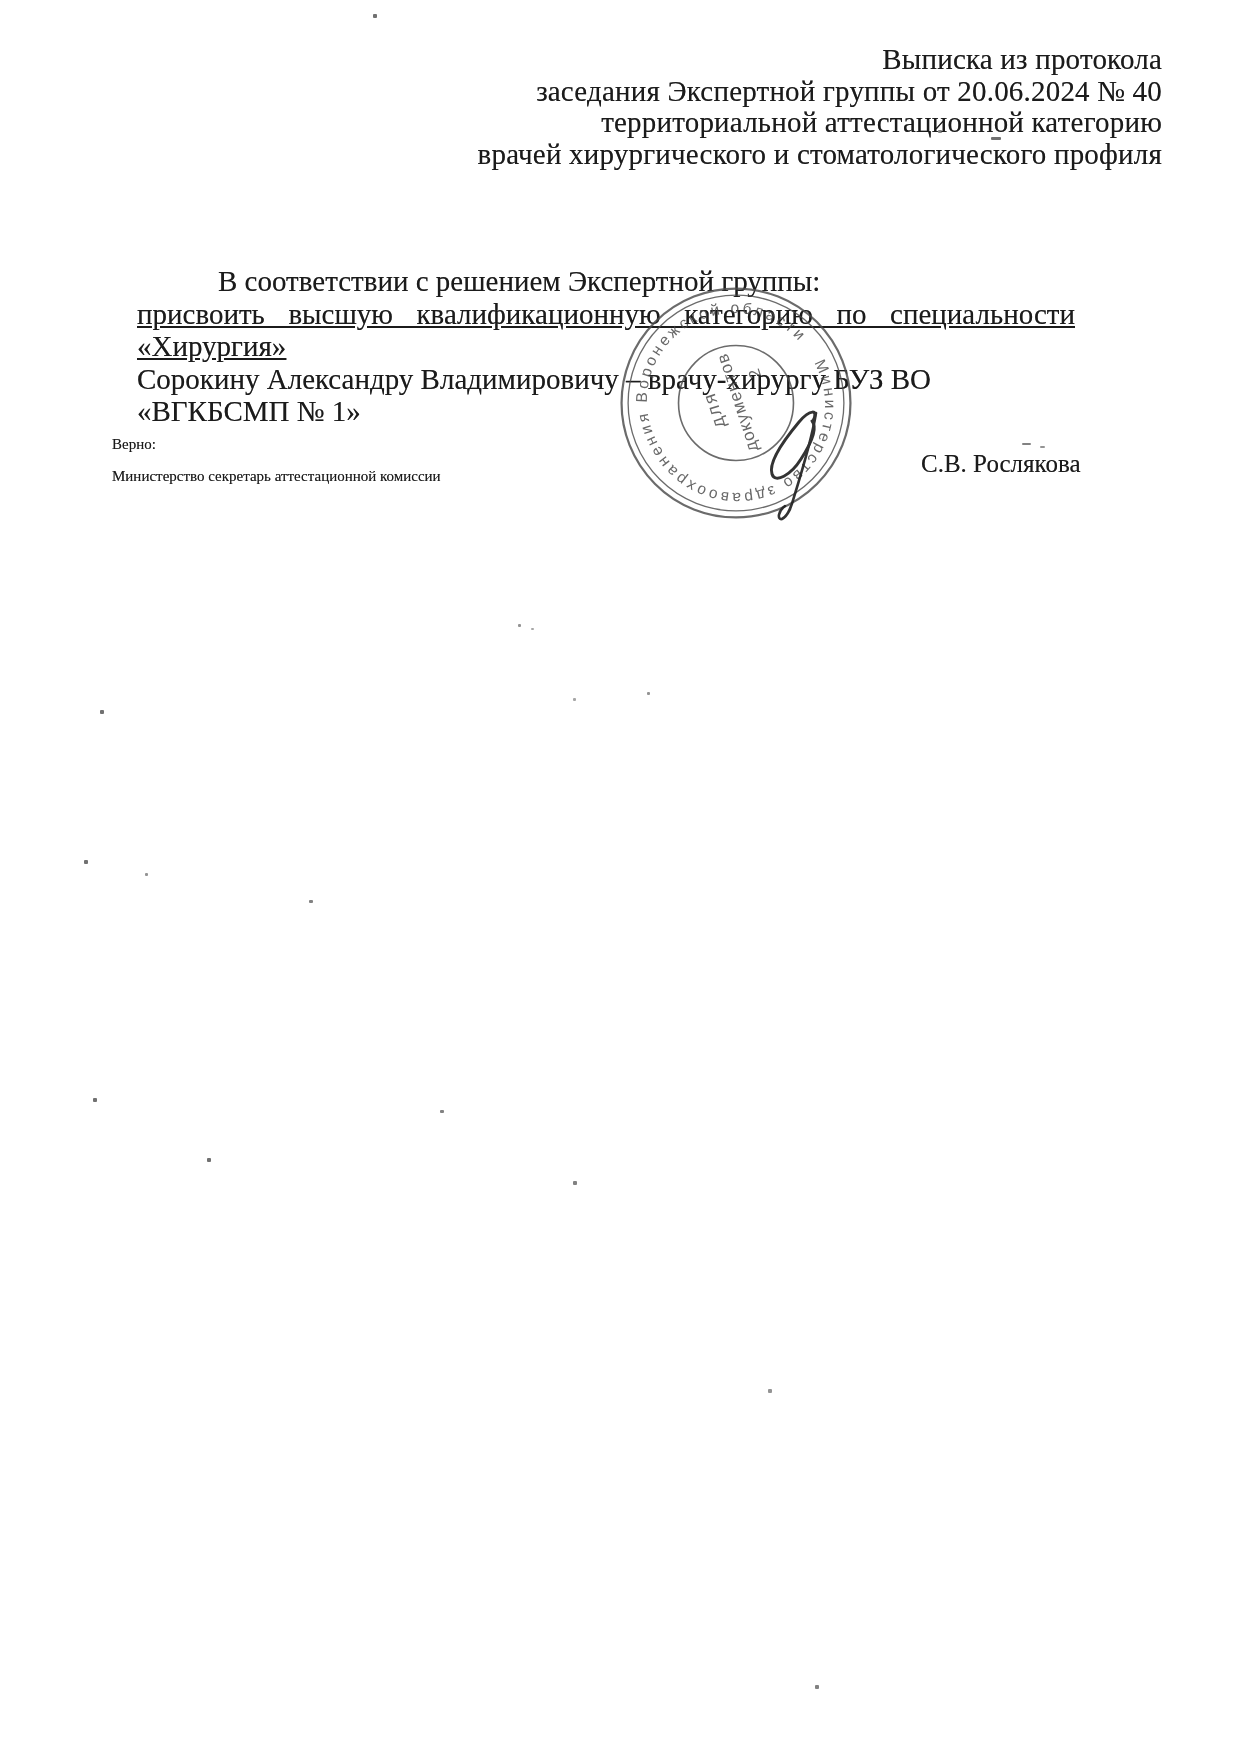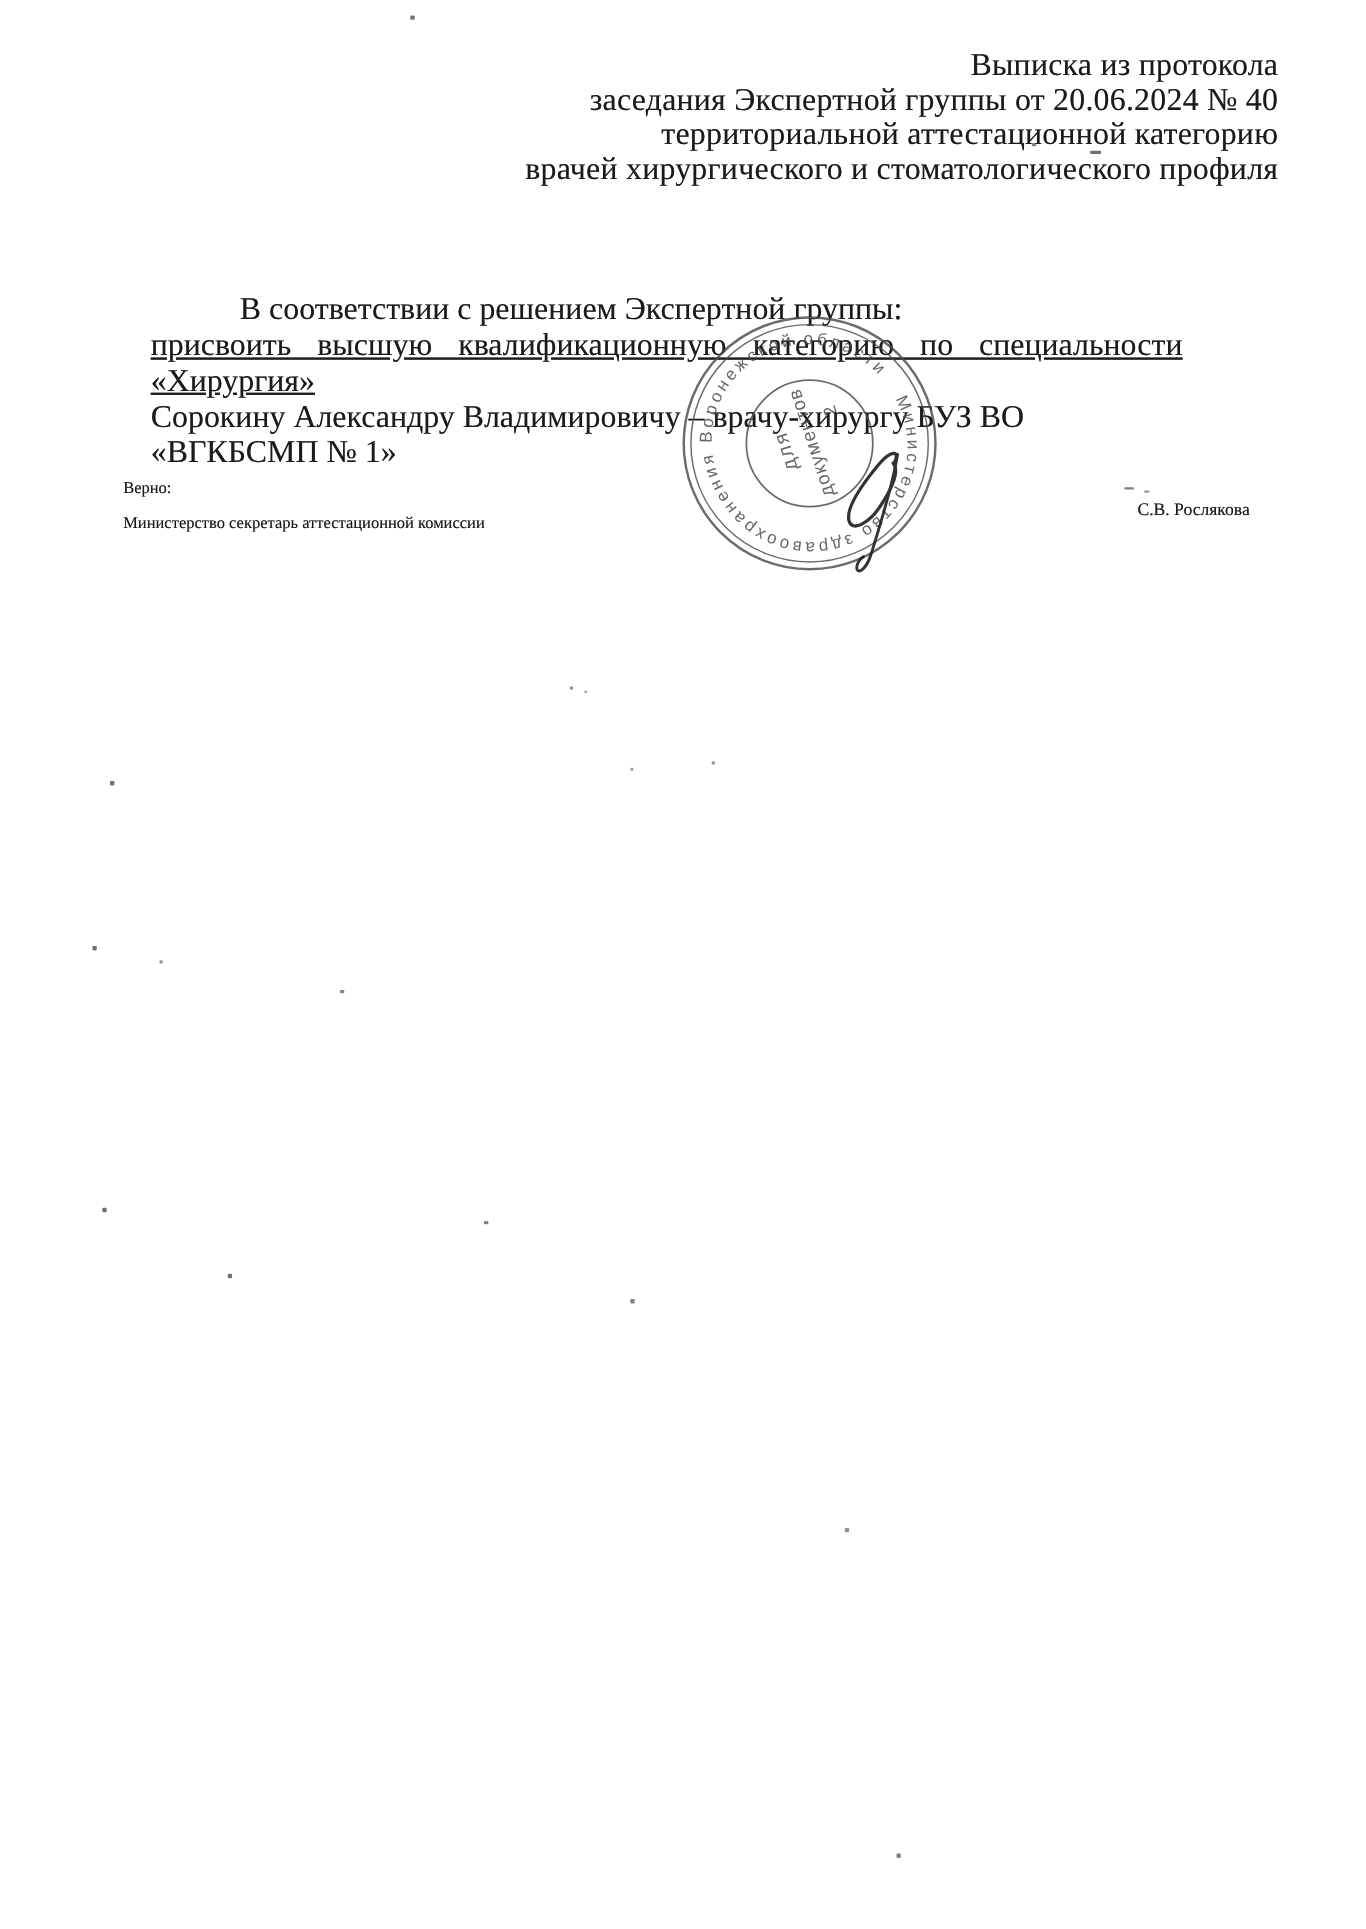--- a/index.html
+++ b/index.html
@@ -46,22 +46,22 @@
   .cert-block {
     position: absolute;
     top: 429px; left: 112px;
     width: 700px;
     font-size: 15px;
     line-height: 31.5px;
     text-shadow: 0 0 0.5px rgba(20,20,20,0.55);
   }
   .secretary-name {
     position: absolute;
-    top: 450px; left: 1034px;
-    font-size: 16px;
+    top: 450px; left: 921px;
+    font-size: 25px;
     line-height: 28px;
     white-space: nowrap;
     text-shadow: 0 0 0.5px rgba(20,20,20,0.55);
   }
 
   
   .stamp {
     position: absolute;
     left: 615px; top: 282px;
     width: 242px; height: 242px;

